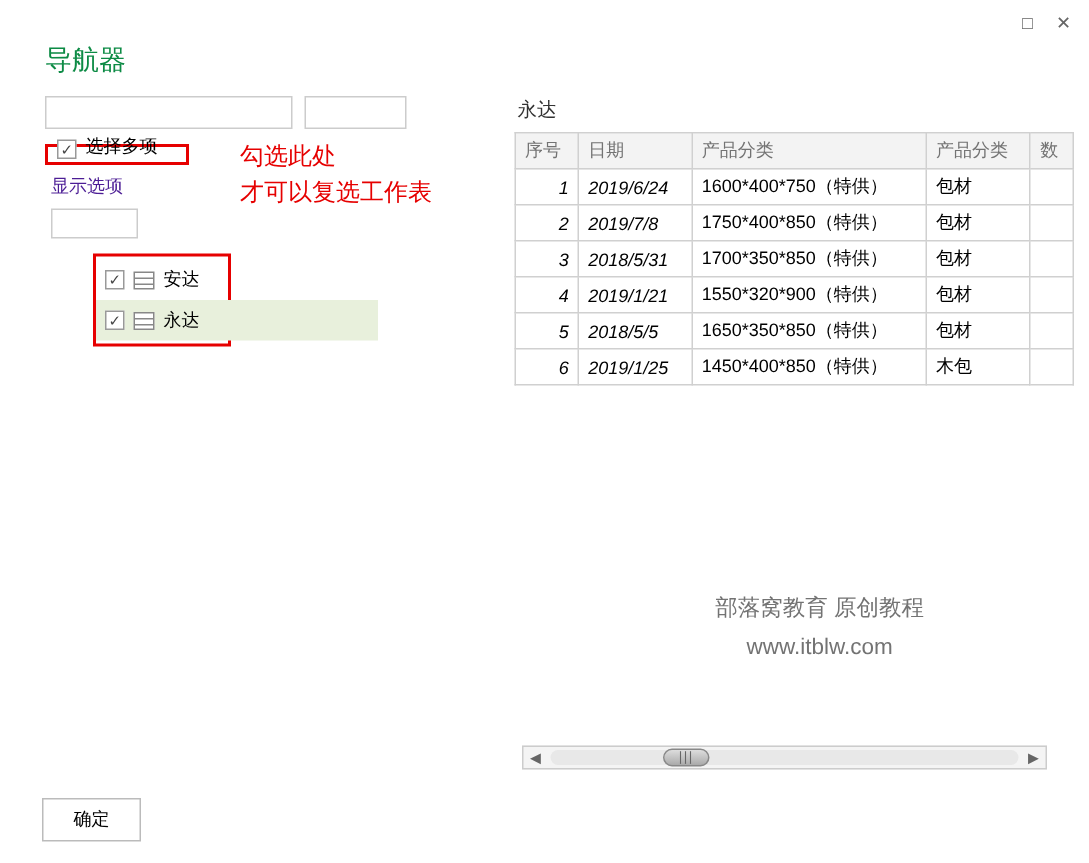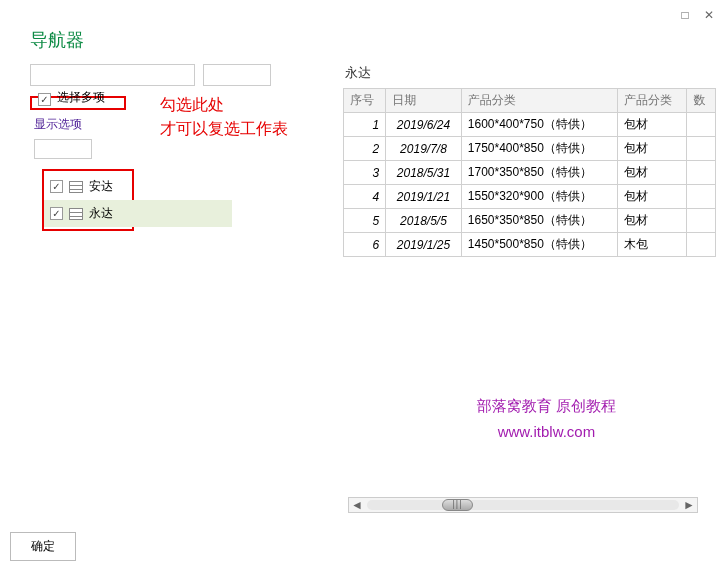--- a/index.html
+++ b/index.html
@@ -17,40 +17,40 @@
     .checkbox-row.boxed { border: 2px solid #e60000; padding: 2px 6px; width: 96px; }
     .chk { width: 13px; height: 13px; border: 1px solid #999; display: inline-flex; align-items: center; justify-content: center; margin-right: 6px; background: #fff; }
     .chk.checked::after { content: "✓"; font-size: 10px; color: #444; }
     .display-opt { margin: 4px 0 6px 4px; color: #4c1d95; }
     .annotation { position: absolute; left: 130px; top: 35px; color: #e60000; font-size: 16px; line-height: 24px; }
     .tree { margin-top: 10px; }
     .tree-root { display: flex; align-items: center; padding: 2px 0 2px 14px; }
     .tri { width: 0; height: 0; border-left: 5px solid #555; border-top: 4px solid transparent; border-bottom: 4px solid transparent; transform: rotate(45deg); margin-right: 6px; }
     .folder-icon { width: 14px; height: 11px; background: #e8b74a; border-radius: 1px; margin-right: 6px; position: relative; }
     .folder-icon::before { content: ""; position: absolute; top: -2px; left: 0; width: 6px; height: 2px; background: #e8b74a; border-radius: 1px 1px 0 0; }
-    .tree-children { border: 2px solid #e60000; width: 92px; margin-left: 12px; margin-top: 2px; padding: 2px 0; }
+    .tree-children { border: 2px solid #e60000; width: 92px; margin-left: 32px; margin-top: 2px; padding: 2px 0; }
     .tree-item { display: flex; align-items: center; padding: 5px 6px; }
     .tree-item.sel { background: #e8f0dc; padding-right: 100px; margin-right: -100px; }
     .sheet-icon { width: 14px; height: 12px; border: 1px solid #888; position: relative; margin-right: 6px; background: #fff; }
     .sheet-icon::before { content: ""; position: absolute; left: 0; right: 0; top: 3px; height: 1px; background: #888; }
     .sheet-icon::after { content: ""; position: absolute; left: 0; right: 0; top: 7px; height: 1px; background: #888; }
     .right-pane { flex: 1; padding-left: 8px; }
     .preview-title { font-size: 13px; color: #333; padding: 6px 0 6px 2px; }
     table { border-collapse: collapse; width: 100%; font-size: 12px; }
     th, td { border: 1px solid #d0d0d0; padding: 3px 6px; text-align: left; white-space: nowrap; }
     th { background: #f3f3f3; font-weight: normal; color: #737373; }
     td.num { text-align: right; font-style: italic; }
-    td.date { text-align: center; font-style: italic; }
-    .watermark { position: absolute; right: 110px; bottom: 130px; text-align: center; color: #a21caf; font-size: 15px; line-height: 26px; }
+    td.date { text-align: left; font-style: italic; }
+    .watermark { position: absolute; right: 110px; bottom: 130px; text-align: center; color: #737373; font-size: 15px; line-height: 26px; }
     .scrollbar { position: absolute; bottom: 62px; left: 348px; right: 28px; height: 16px; border: 1px solid #ccc; background: #f4f4f4; display: flex; align-items: center; }
     .scroll-btn { width: 16px; height: 14px; display: flex; align-items: center; justify-content: center; color: #666; }
     .scroll-track { flex: 1; height: 10px; background: #e8e8e8; position: relative; border-radius: 5px; margin: 0 2px; }
     .scroll-thumb { position: absolute; left: 24%; width: 10%; top: -1px; bottom: -1px; background: linear-gradient(#ddd,#aaa); border: 1px solid #888; border-radius: 6px; }
     .scroll-thumb::after { content: "|||"; position: absolute; left: 50%; top: -1px; transform: translateX(-50%); font-size: 9px; color: #666; letter-spacing: 1px; }
-    .footer { position: absolute; bottom: 14px; left: 10px; display: flex; }
+    .footer { position: absolute; bottom: 14px; left: 28px; display: flex; }
     .btn { border: 1px solid #bbb; background: #fff; padding: 5px 20px; font-size: 12px; cursor: pointer; }
   </style>
 </head>
 <body>
 
 <div class="window-controls">
   <span class="win-ctrl">□</span>
   <span class="win-ctrl">✕</span>
 </div>
 
@@ -134,21 +134,21 @@
         <tr>
             <td class="num">5</td>
             <td class="date">2018/5/5</td>
             <td>1650*350*850（特供）</td>
             <td>包材</td>
             <td></td>
           </tr>
         <tr>
             <td class="num">6</td>
             <td class="date">2019/1/25</td>
-            <td>1450*500*850（特供）</td>
+            <td>1450*400*850（特供）</td>
             <td>木包</td>
             <td></td>
           </tr>
       </tbody>
     </table>
   </div>
 </div>
 
 <div class="watermark">
   <div>部落窝教育  原创教程</div>

